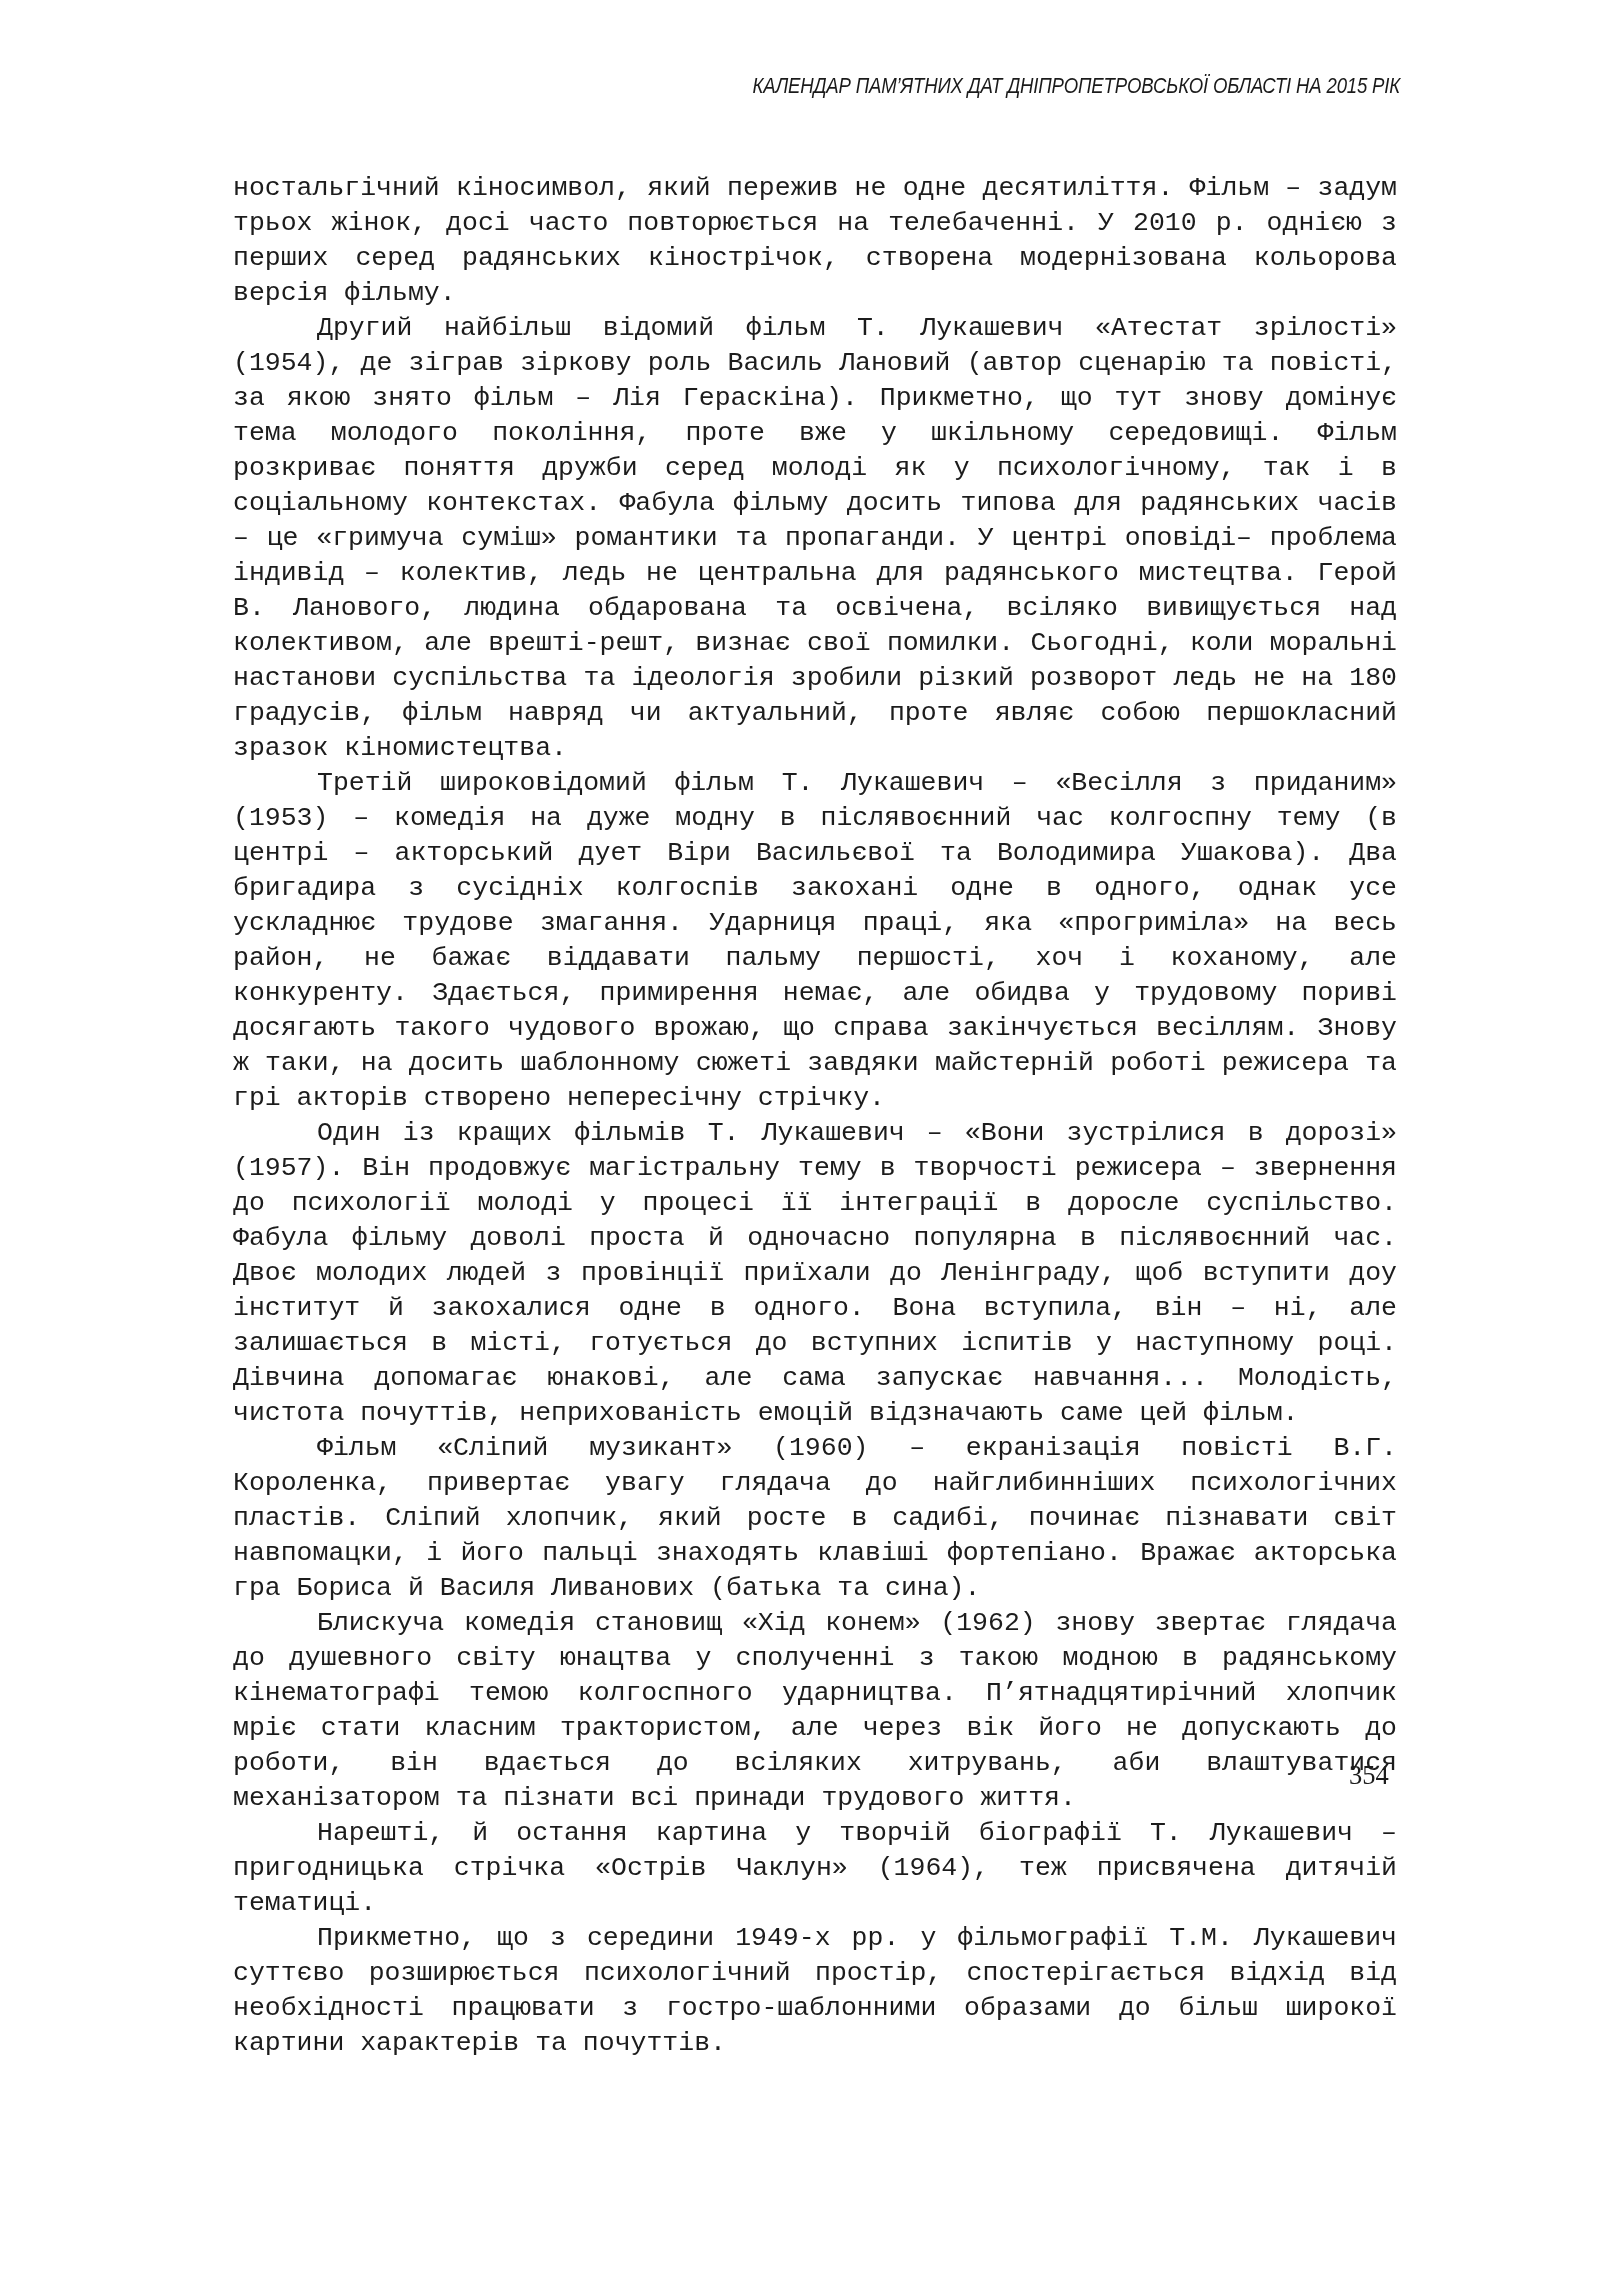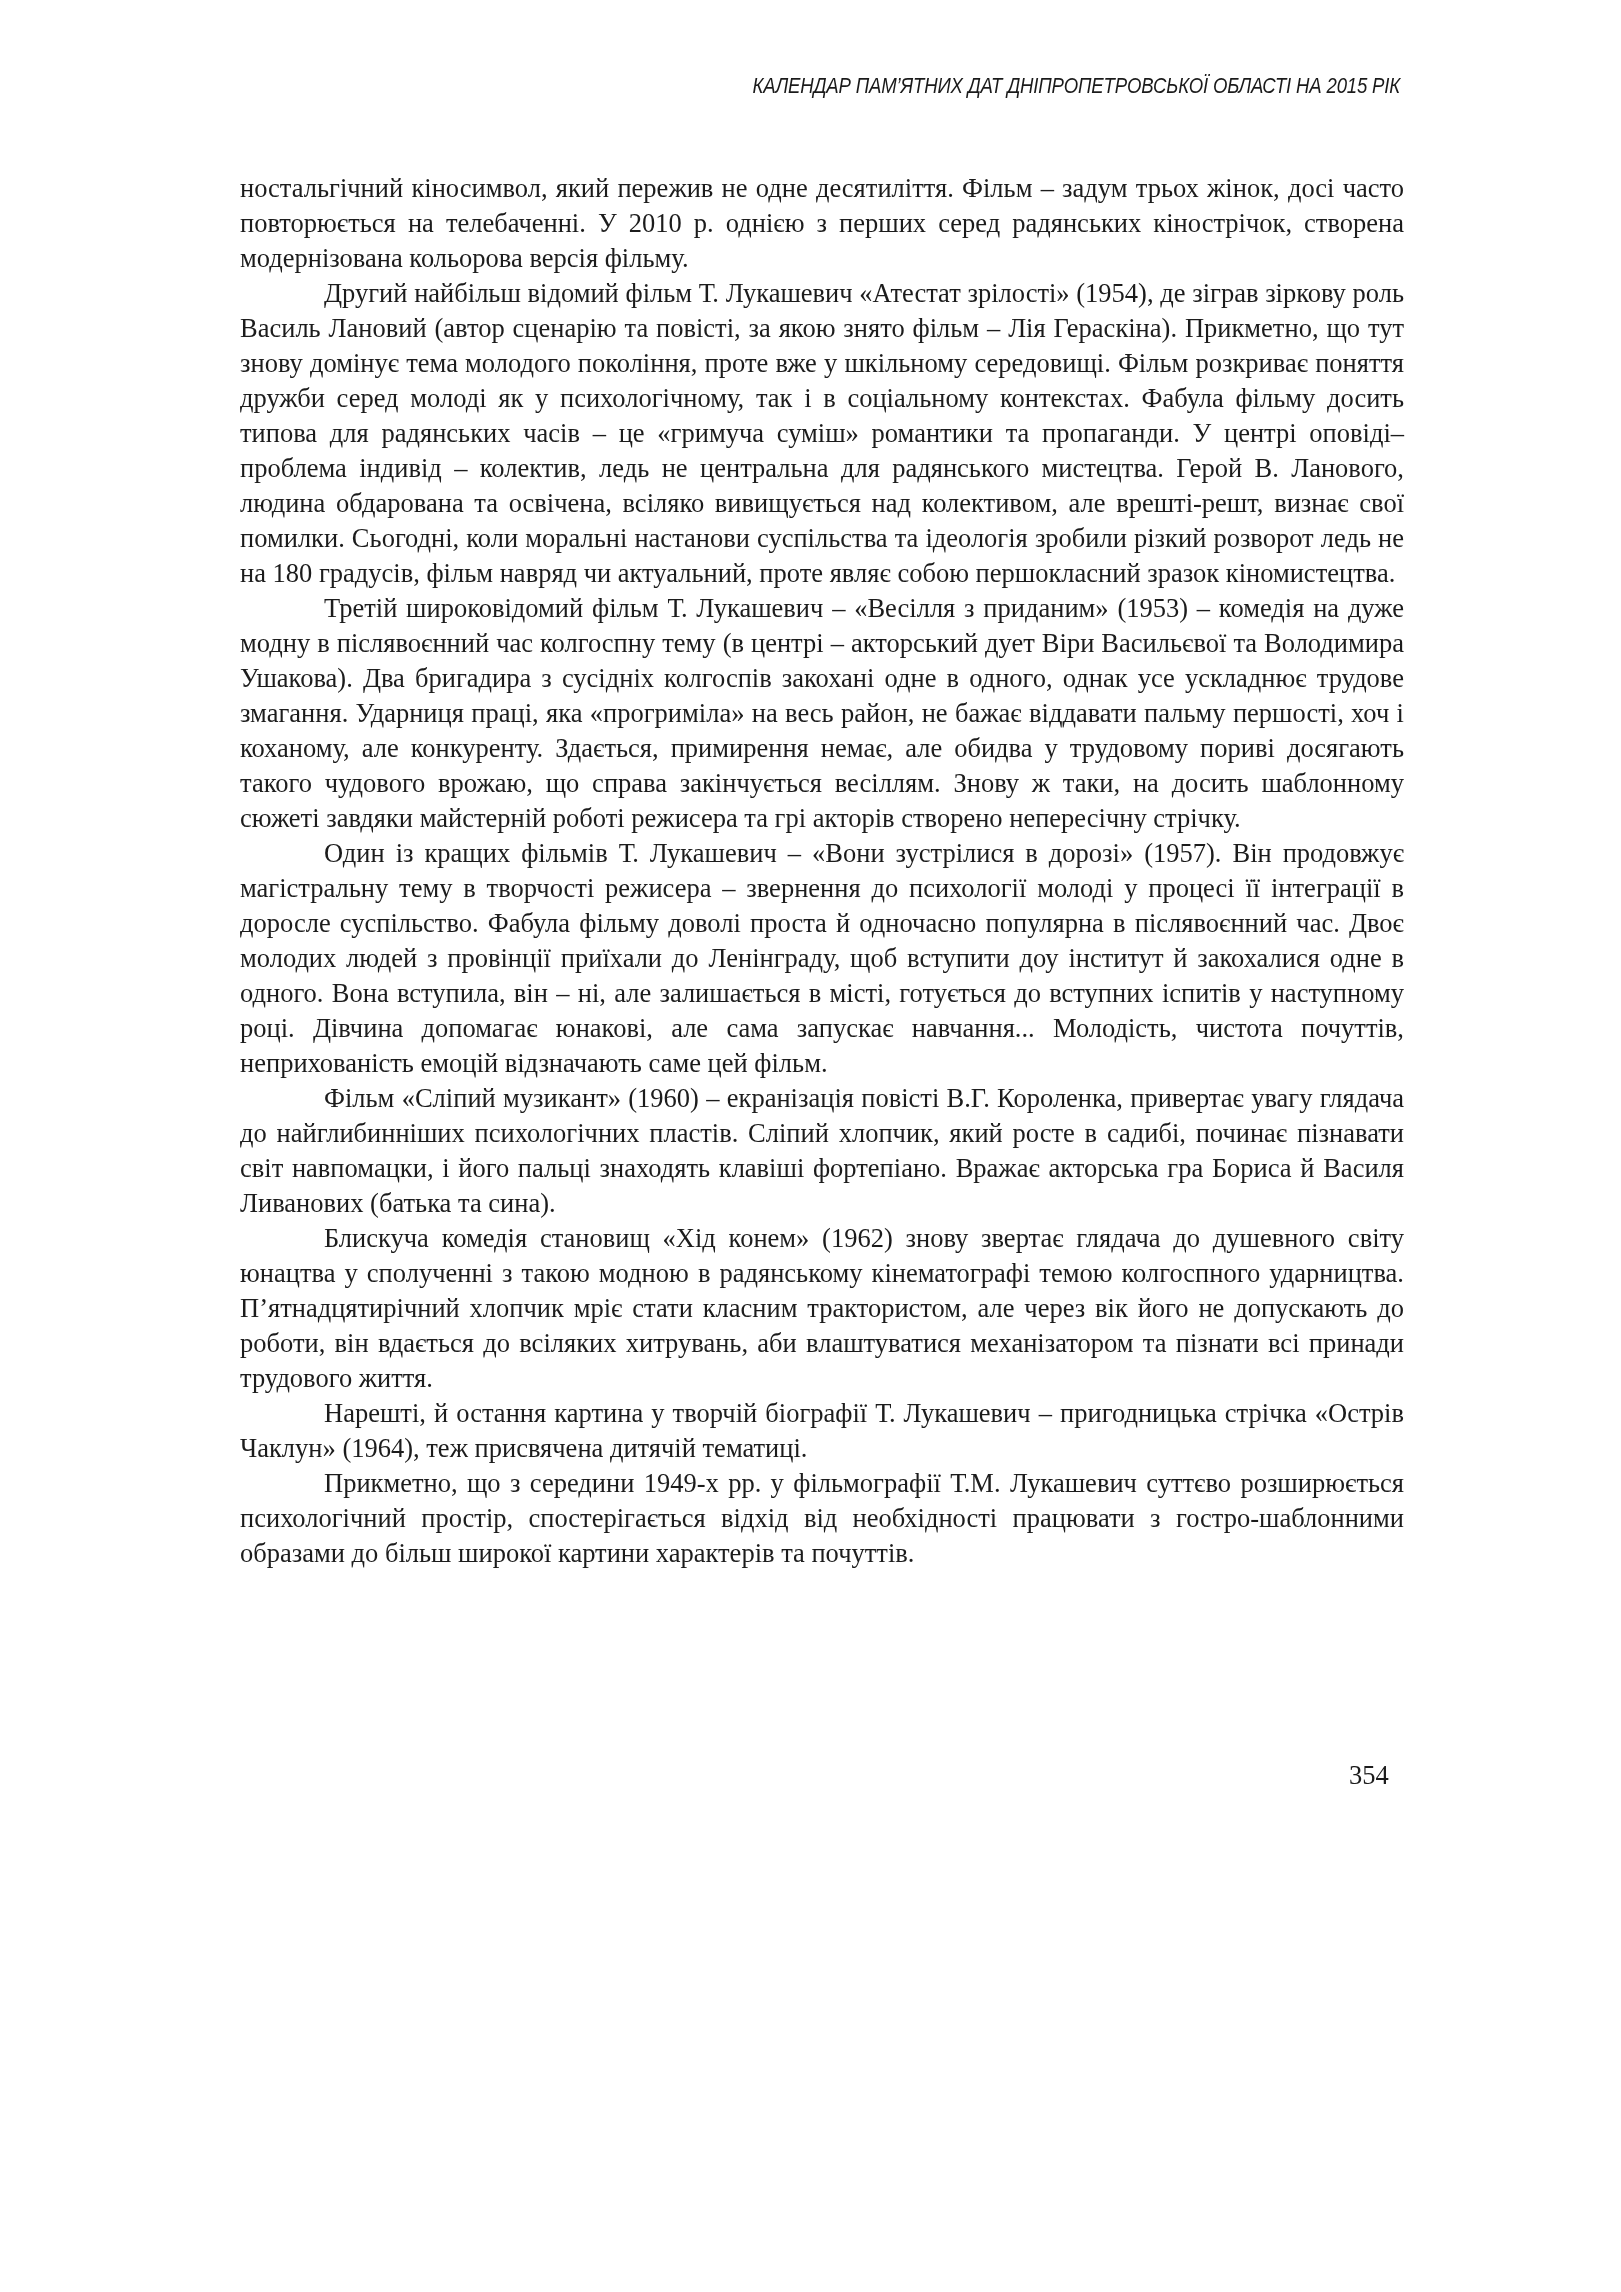--- a/index.html
+++ b/index.html
@@ -22,23 +22,23 @@
     font-size: 21.6px;
     letter-spacing: -0.2px;
     color: #1a1a1a;
     white-space: nowrap;
     transform: scaleX(0.86);
     transform-origin: right center;
   }
   .body-text {
     position: absolute;
     top: 171px;
-    left: 240px;
+    left: 233px;
     width: 1164px;
-    font-family: Liberation Serif, serif;
+    font-family: Liberation Mono, monospace;
     font-size: 26.5px;
     line-height: 35px;
     color: #1c1c1c;
     text-align: justify;
     hyphens: manual;
   }
   .body-text p {
     margin: 0;
     text-indent: 84px;
   }

